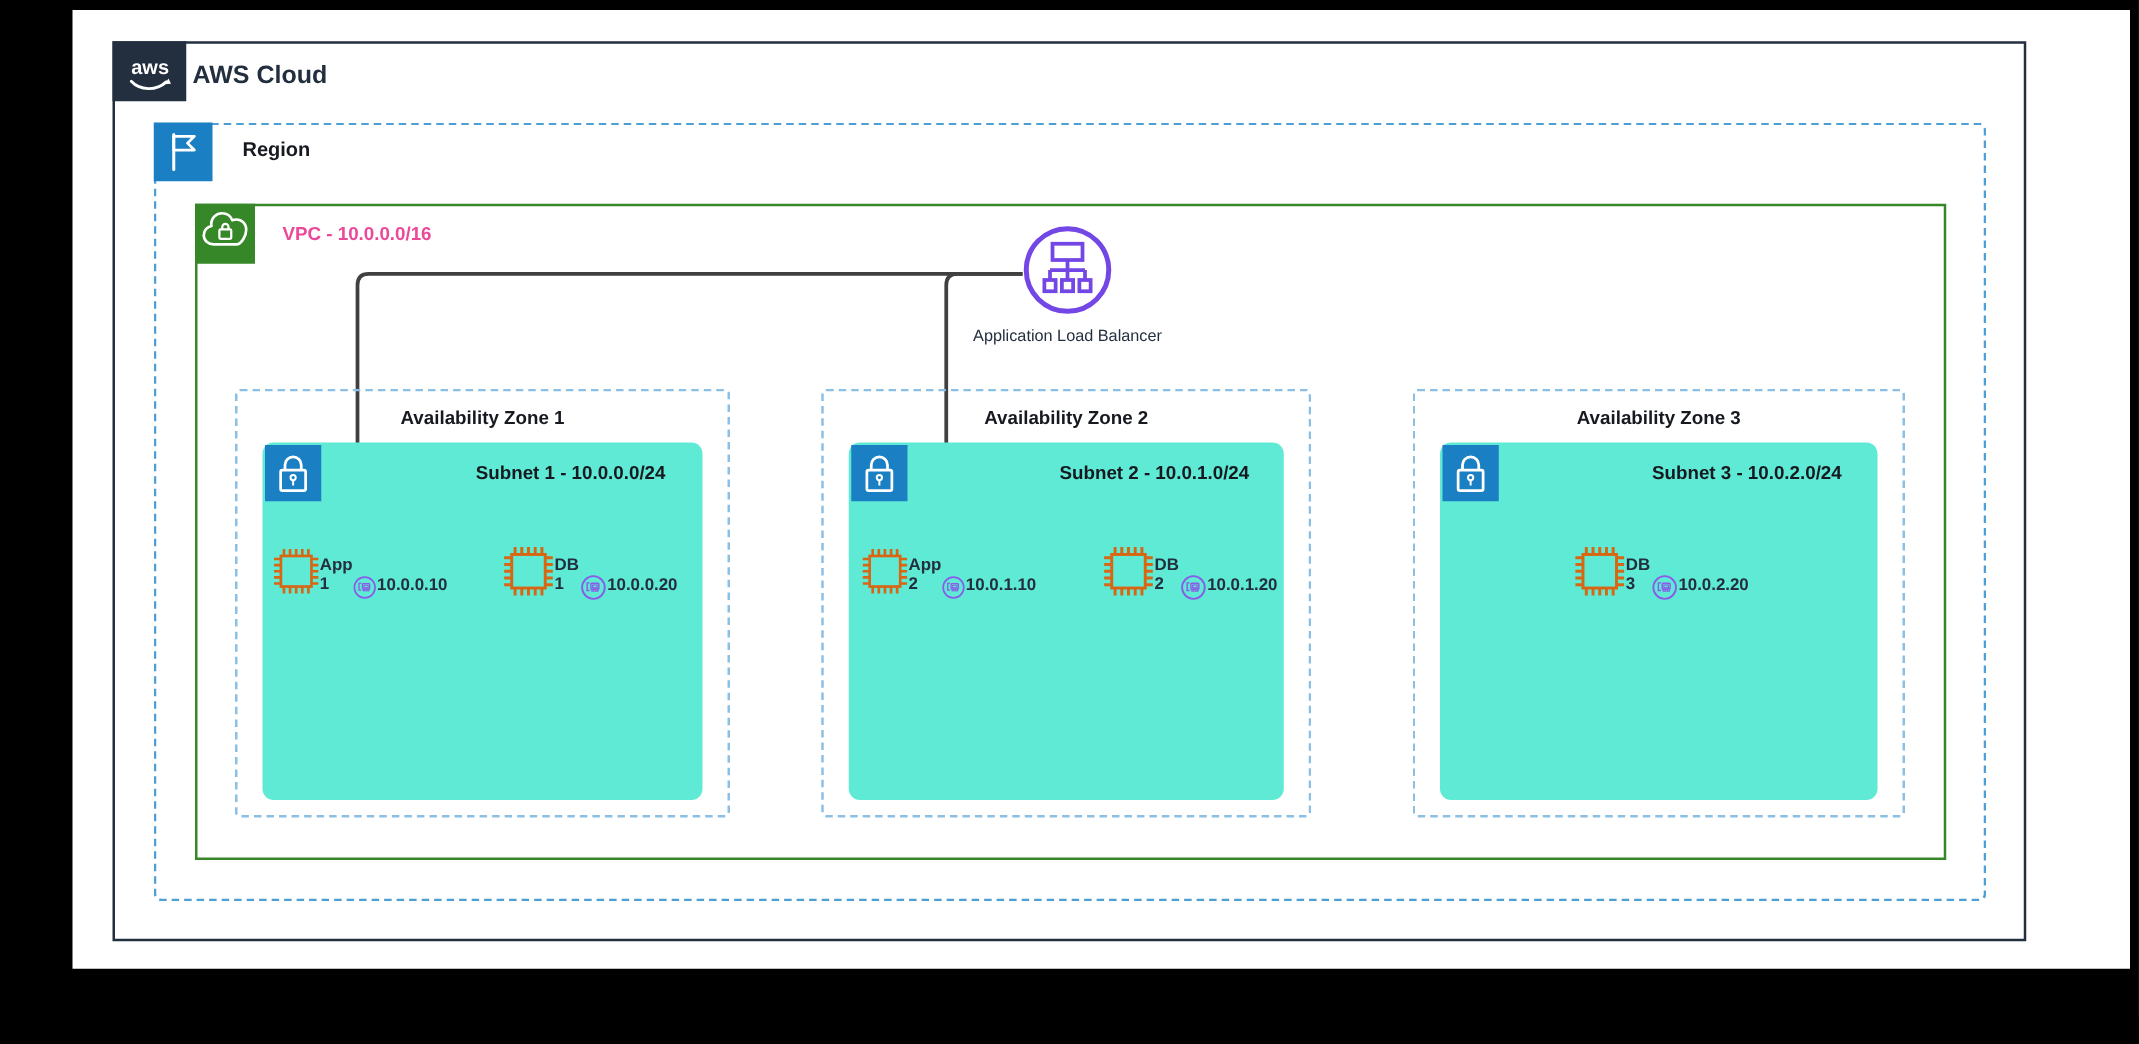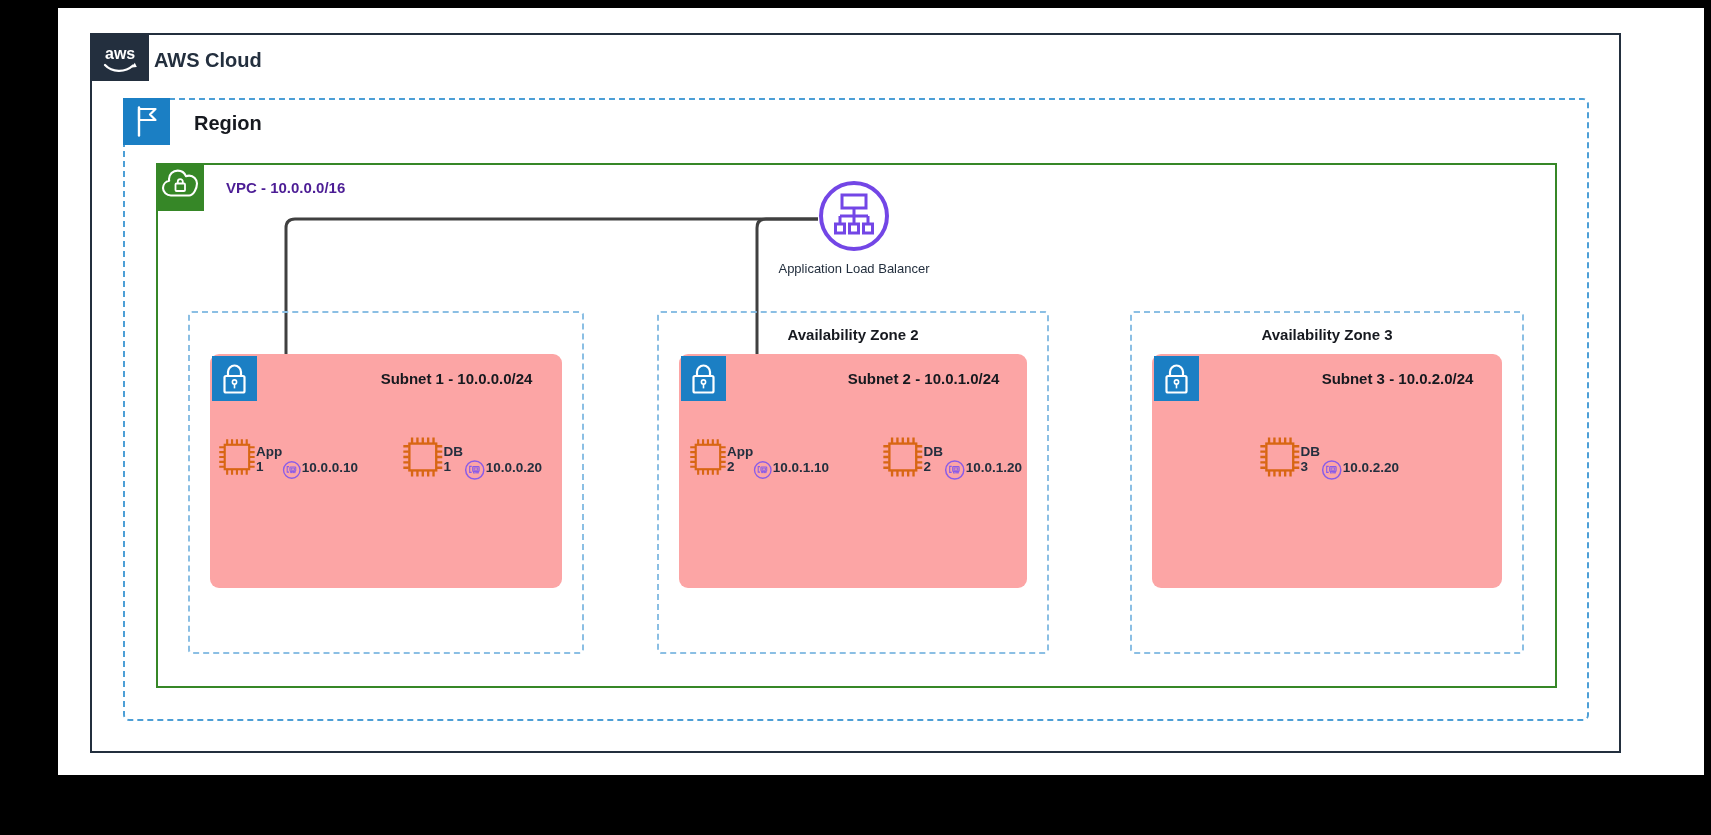--- a/index.html
+++ b/index.html
@@ -5,31 +5,31 @@
   html,body{margin:0;padding:0;background:#000;width:1711px;height:835px;overflow:hidden;
     font-family:"Liberation Sans", sans-serif;}
   .canvas{position:absolute;left:58px;top:8px;width:1646px;height:767px;background:#ffffff;}
   .abs{position:absolute;}
   
   .aws-cloud-box{left:32px;top:25px;width:1527px;height:716px;border:2px solid #232F3E;background:#fff;}
   .logo-badge{left:32px;top:25px;width:59px;height:48px;background:#232F3E;display:flex;align-items:center;justify-content:center;}
   .aws-cloud-label{left:96px;top:41px;font-size:20px;font-weight:bold;color:#232F3E;}
   .region-box{left:65px;top:90px;width:1462px;height:619px;border:2px dashed #4D9FD6;border-radius:6px;}
   .region-badge{left:65px;top:90px;width:47px;height:47px;background:#1B7FC4;display:flex;align-items:center;justify-content:center;}
-  .region-label{left:136px;top:104px;font-size:20px;font-weight:bold;color:#16191F;}
+  .region-label{left:136px;top:104px;font-size:16px;font-weight:bold;color:#16191F;}
   .vpc-box{left:98px;top:155px;width:1397px;height:521px;border:2px solid #368727;}
   .vpc-badge{left:98px;top:155px;width:48px;height:48px;background:#368727;display:flex;align-items:center;justify-content:center;}
-  .vpc-label{left:168px;top:171px;font-size:15px;font-weight:bold;color:#4c1d95;text-align:center;}
+  .vpc-label{left:168px;top:171px;font-size:15px;font-weight:bold;color:#ec4899;text-align:center;}
   
   .az{border:2px dashed #8BBFE4;border-radius:4px;}
   .az1{left:130px;top:303px;width:392px;height:339px;}
   .az2{left:599px;top:303px;width:388px;height:339px;}
   .az3{left:1072px;top:303px;width:390px;height:339px;}
   .az-title{position:absolute;left:0;right:0;top:13px;text-align:center;font-size:15px;font-weight:bold;color:#16191F;}
-  .subnet{position:absolute;left:20px;top:41px;right:20px;height:234px;background:#fca5a5;border-radius:9px;}
+  .subnet{position:absolute;left:20px;top:41px;right:20px;height:286px;background:#5eead4;border-radius:9px;}
   .subnet-badge{position:absolute;left:2px;top:2px;width:45px;height:45px;background:#1B7FC4;display:flex;align-items:center;justify-content:center;}
   .subnet-title{position:absolute;left:145px;right:4px;top:16px;text-align:center;font-size:15px;font-weight:bold;color:#16191F;white-space:nowrap;}
   
   .node{position:absolute;top:72px;width:140px;display:flex;flex-direction:row;align-items:center;}
   .node-label{margin-top:3px;font-size:13.5px;font-weight:bold;color:#232F3E;}
   .eni{margin-top:25px;}
   .ip-label{margin-top:21px;font-size:13.5px;font-weight:bold;color:#232F3E;}
   
   .alb{left:758px;top:170px;width:76px;height:76px;}
   .alb-label{left:716px;top:253px;width:160px;text-align:center;font-size:13px;font-weight:normal;color:#232F3E;line-height:1.3;}
@@ -82,20 +82,21 @@
       <rect x="26" y="17" width="24" height="13" fill="none" stroke="#7346E6" stroke-width="3"></rect>
       <path d="M38 30 V38 M24 38 H52 M24 38 V46 M38 38 V46 M52 38 V46" fill="none" stroke="#7346E6" stroke-width="3"></path>
       <rect x="19.5" y="46" width="9" height="9" fill="none" stroke="#7346E6" stroke-width="3"></rect>
       <rect x="33.5" y="46" width="9" height="9" fill="none" stroke="#7346E6" stroke-width="3"></rect>
       <rect x="47.5" y="46" width="9" height="9" fill="none" stroke="#7346E6" stroke-width="3"></rect>
     </svg>
   </div>
   <div class="abs alb-label">Application Load Balancer</div>
 
   <div class="abs az az1">
+    <div class="az-title">Availability Zone 1</div>
     <div class="subnet">
       <div class="subnet-badge">
         <svg width="45" height="45" viewBox="0 0 45 45">
           <path d="M16 20 v-4 a6.5 6.5 0 0 1 13 0 v4" stroke="#ffffff" stroke-width="2.2" fill="none"></path>
           <rect x="12.5" y="20" width="20" height="16.5" rx="1.5" stroke="#ffffff" stroke-width="2.2" fill="none"></rect>
           <circle cx="22.5" cy="26" r="2.1" stroke="#ffffff" stroke-width="1.6" fill="none"></circle>
           <path d="M22.5 28 v4.4" stroke="#ffffff" stroke-width="1.6" fill="none"></path>
         </svg>
       </div>
       <div class="subnet-title">Subnet 1 - 10.0.0.0/24</div>

